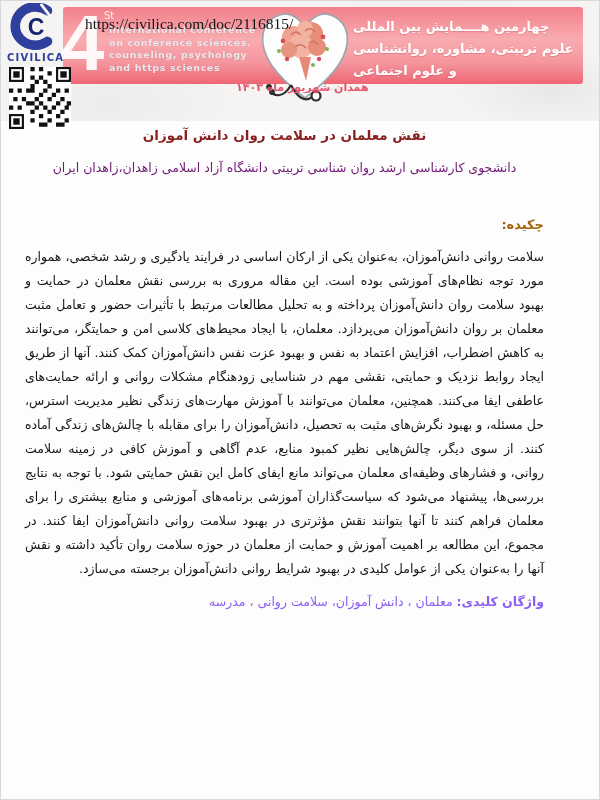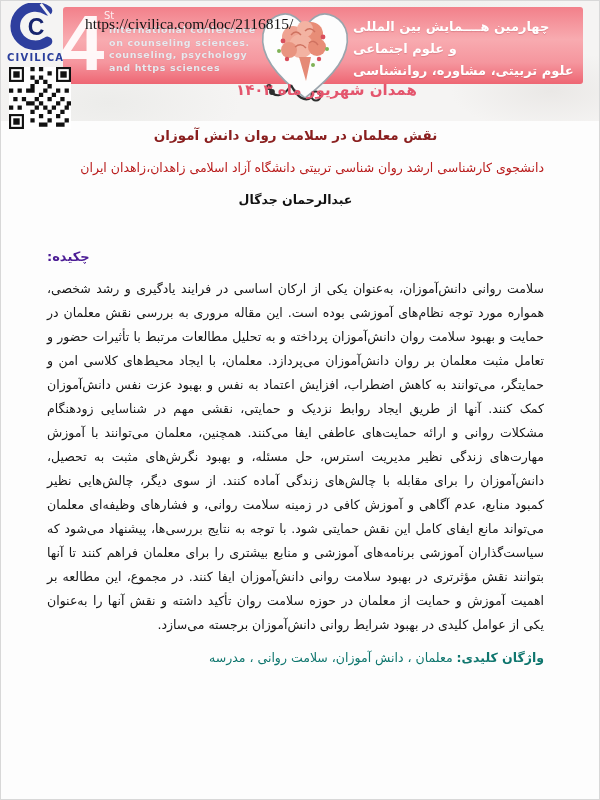--- a/index.html
+++ b/index.html
@@ -39,42 +39,42 @@
     color:#e9e9ee;text-shadow:0 0 1px rgba(120,60,70,.25);
   }
   .heart{position:absolute;left:252px;top:0;z-index:3;}
   .conf-fa{
     position:absolute;left:352px;top:15px;width:228px;z-index:2;
     direction:rtl;text-align:left;color:#fff;font-weight:bold;
     font-size:13px;line-height:22px;text-shadow:0 1px 1px rgba(180,80,90,.35);
   }
   .event-info{
     position:absolute;left:235px;top:80px;z-index:4;
-    direction:rtl;font-size:15px;font-weight:bold;color:#e4556d;
+    direction:rtl;font-size:11px;font-weight:bold;color:#e4556d;
   }
   .doc-url{
     position:absolute;left:84px;top:14px;z-index:5;
     font-family:"Liberation Serif","DejaVu Serif",serif;
     font-size:15.5px;color:#141414;direction:ltr;
   }
   
-  .article{direction:rtl;padding:0 55px 0 46px;color:#1a1a1a;}
+  .article{direction:rtl;padding:0 55px 0 24px;color:#1a1a1a;}
   .title{margin:6px 0 0;text-align:center;font-size:13.5px;font-weight:bold;color:#8a1f1f;}
   .author{text-align:center;font-size:12.5px;font-weight:bold;color:#111;}
   .author.a1{margin-top:16px;}
   .author.a2{margin-top:17px;}
-  .affil{text-align:right;font-size:12.5px;color:#b91c1c;}
+  .affil{text-align:center;font-size:12.5px;color:#701a75;}
   .affil.f1{margin-top:17px;}
   .affil.f2{margin-top:15px;}
-  .abs-head{margin:42px 0 0;text-align:left;font-size:13px;font-weight:bold;color:#4c1d95;}
+  .abs-head{margin:42px 0 0;text-align:right;font-size:13px;font-weight:bold;color:#a16207;}
   .abstract{
     margin:13px 0 0;text-align:justify;text-justify:inter-word;
     font-size:12.5px;line-height:24px;color:#161616;
   }
-  .keywords{margin:13px 0 0;text-align:right;font-size:12.5px;color:#0f766e;}
+  .keywords{margin:13px 0 0;text-align:right;font-size:12.5px;color:#8b5cf6;}
   .kw-label{font-weight:bold;}
 </style>
 </head>
 <body>
 
 <div class="page">
 
   <header class="header">
     <div class="banner"></div>
 
@@ -105,21 +105,21 @@
           <path d="M4 48h6v6H4z"></path>
         <path d="M20 0h4v4h-4z M28 0h4v4h-4z M36 4h4v4h-4z M20 8h4v4h-4z M28 8h4v4h-4z M24 12h4v4h-4z M32 12h4v4h-4z M20 16h4v4h-4z M36 16h4v4h-4z M0 20h4v4h-4z M8 20h4v4h-4z M16 20h4v4h-4z M4 28h4v4h-4z M12 28h4v4h-4z M0 36h4v4h-4z M8 36h4v4h-4z M16 32h4v4h-4z M20 20h4v4h-4z M28 24h4v4h-4z M24 28h4v4h-4z M32 20h4v4h-4z M36 28h4v4h-4z M40 24h4v4h-4z M44 20h4v4h-4z M52 20h4v4h-4z M48 28h4v4h-4z M54 32h4v4h-4z M20 32h4v4h-4z M28 32h4v4h-4z M24 36h4v4h-4z M32 36h4v4h-4z M40 36h4v4h-4z M44 32h4v4h-4z M52 36h4v4h-4z M20 40h4v4h-4z M28 44h4v4h-4z M36 40h4v4h-4z M44 44h4v4h-4z M48 40h4v4h-4z M52 48h4v4h-4z M20 48h4v4h-4z M28 52h4v4h-4z M36 48h4v4h-4z M44 52h4v4h-4z M32 52h4v4h-4z M48 52h4v4h-4z"></path>
       </g>
     </svg>
 
     <span class="conf-num">4</span>
     <span class="conf-ord">St</span>
 
     <div class="conf-en">
       <div>international conference</div>
-      <div>on counseling sciences.</div>
+      <div>on conference sciences.</div>
       <div>counseling, psychology</div>
       <div>and https sciences</div>
     </div>
 
     <div class="heart">
       <svg width="104" height="106" viewBox="0 0 104 106">
         <path d="M52 97 C22 74 7 54 10 33 C13 17 30 8 42 16 C48 20 52 27 52 27 C52 27 56 20 62 16 C74 8 91 17 94 33 C97 54 82 74 52 97 Z" fill="#fdfdfd" stroke="#9aa5ad" stroke-width="1.6"></path>
         <g>
           <circle cx="40" cy="36" r="11" fill="#efa392"></circle>
           <circle cx="58" cy="33" r="12" fill="#e88d77"></circle>
@@ -142,35 +142,34 @@
           <path d="M38 84 C44 96 52 102 59 96"></path>
           <circle cx="63" cy="95" r="4.5" fill="#fdfdfd"></circle>
           <circle cx="16" cy="86" r="1.8" fill="#2d2d2d"></circle>
           <circle cx="19" cy="91" r="1.8" fill="#2d2d2d"></circle>
         </g>
       </svg>
     </div>
 
     <div class="conf-fa">
       <div>چهارمین هــــمایش بین المللی</div>
+      <div>علوم تربیتی، مشاوره، روانشناسی</div>
       <div>و علوم اجتماعی</div>
-      <div>علوم تربیتی، مشاوره، روانشناسی</div>
     </div>
 
     <div class="event-info">همدان شهریور ماه ۱۴۰۳</div>
 
     <div class="doc-url">https://civilica.com/doc/2116815/</div>
   </header>
 
   <main class="article">
     <h1 class="title">نقش معلمان در سلامت روان دانش آموزان</h1>
 
     <div class="affil f1">دانشجوی کارشناسی ارشد روان شناسی تربیتی دانشگاه آزاد اسلامی زاهدان،زاهدان ایران</div>
 
-    <div class="author a2">عبدالرحمان جدگال</div>
 
     <h2 class="abs-head">چکیده:</h2>
 
     <p class="abstract">سلامت روانی دانش‌آموزان، به‌عنوان یکی از ارکان اساسی در فرایند یادگیری و رشد شخصی، همواره مورد توجه نظام‌های آموزشی بوده است. این مقاله مروری به بررسی نقش معلمان در حمایت و بهبود سلامت روان دانش‌آموزان پرداخته و به تحلیل مطالعات مرتبط با تأثیرات حضور و تعامل مثبت معلمان بر روان دانش‌آموزان می‌پردازد. معلمان، با ایجاد محیط‌های کلاسی امن و حمایتگر، می‌توانند به کاهش اضطراب، افزایش اعتماد به نفس و بهبود عزت نفس دانش‌آموزان کمک کنند. آنها از طریق ایجاد روابط نزدیک و حمایتی، نقشی مهم در شناسایی زودهنگام مشکلات روانی و ارائه حمایت‌های عاطفی ایفا می‌کنند. همچنین، معلمان می‌توانند با آموزش مهارت‌های زندگی نظیر مدیریت استرس، حل مسئله، و بهبود نگرش‌های مثبت به تحصیل، دانش‌آموزان را برای مقابله با چالش‌های زندگی آماده کنند. از سوی دیگر، چالش‌هایی نظیر کمبود منابع، عدم آگاهی و آموزش کافی در زمینه سلامت روانی، و فشارهای وظیفه‌ای معلمان می‌تواند مانع ایفای کامل این نقش حمایتی شود. با توجه به نتایج بررسی‌ها، پیشنهاد می‌شود که سیاست‌گذاران آموزشی برنامه‌های آموزشی و منابع بیشتری را برای معلمان فراهم کنند تا آنها بتوانند نقش مؤثرتری در بهبود سلامت روانی دانش‌آموزان ایفا کنند. در مجموع، این مطالعه بر اهمیت آموزش و حمایت از معلمان در حوزه سلامت روان تأکید داشته و نقش آنها را به‌عنوان یکی از عوامل کلیدی در بهبود شرایط روانی دانش‌آموزان برجسته می‌سازد.</p>
 
     <p class="keywords">
       <span class="kw-label">واژگان کلیدی:</span><span> معلمان ، دانش آموزان، سلامت روانی ، مدرسه</span>
     </p>
   </main>
 

